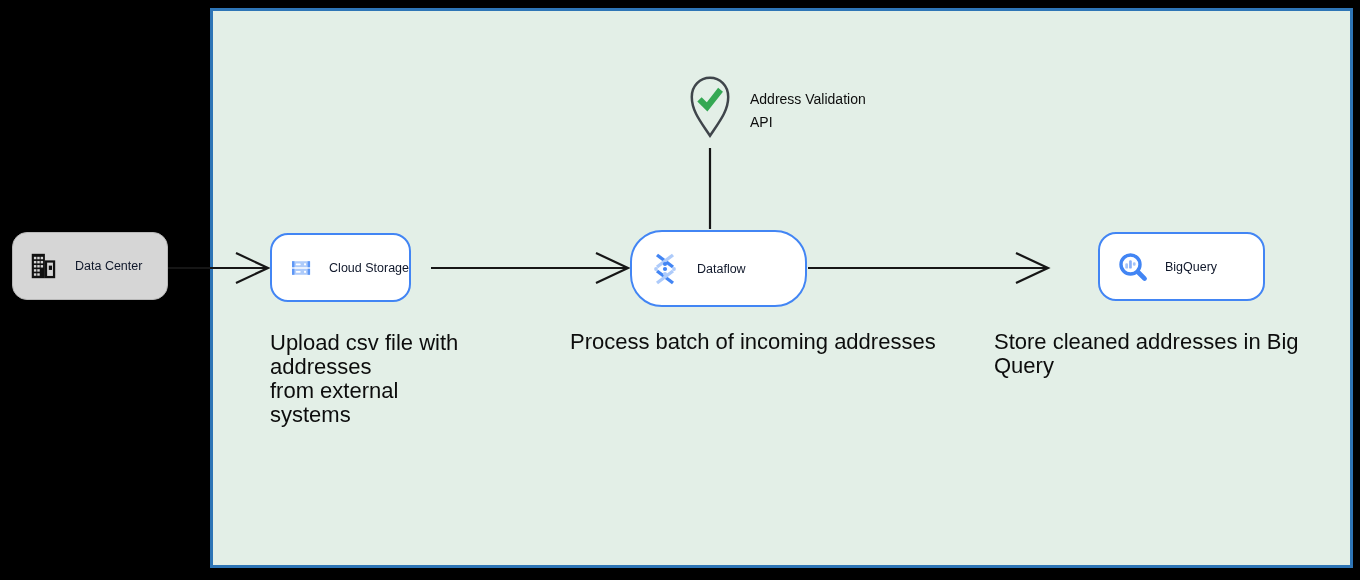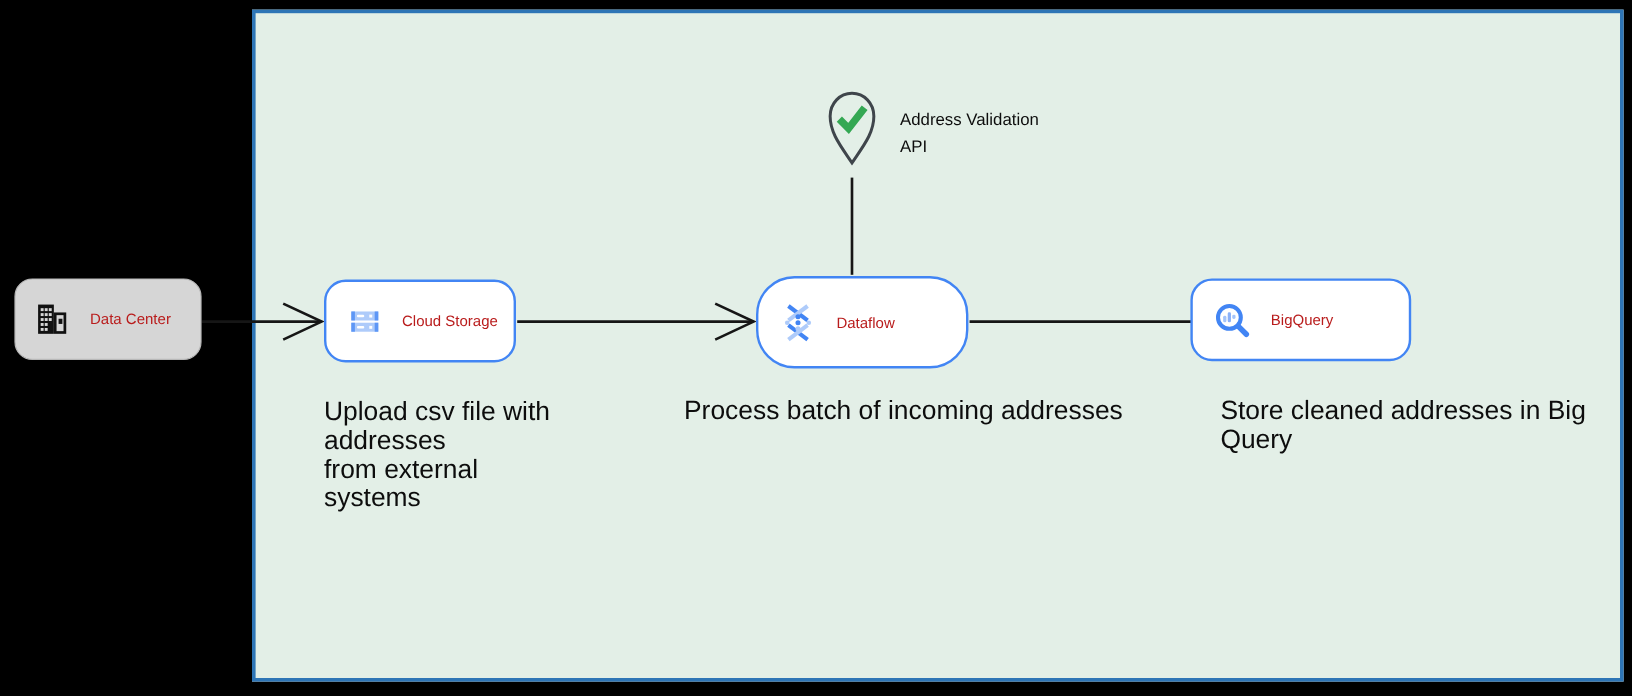--- a/index.html
+++ b/index.html
@@ -30,55 +30,55 @@
     position: absolute;
     display: flex;
     align-items: center;
     box-sizing: border-box;
     background: #ffffff;
     border: 2.5px solid #4285f4;
     border-radius: 18px;
     padding-left: 17px;
     gap: 16px;
     font-size: 12.5px;
-    color: #b91c1c;
+    color: #0f172a;
   }
   .node .nlabel { white-space: nowrap; }
 
   #node-data-center {
     left: 12px; top: 232px; width: 156px; height: 68px;
     background: #d6d6d6;
     border: 1.5px solid #b8b8b8;
     border-radius: 15px;
     padding-left: 15px;
     gap: 17px;
   }
-  #node-cloud-storage { left: 270px; top: 233px; width: 160px; height: 69px; }
+  #node-cloud-storage { left: 270px; top: 233px; width: 141px; height: 69px; }
   #node-dataflow      { left: 630px; top: 230px; width: 177px; height: 77px; border-radius: 32px; }
-  #node-bigquery      { left: 992px; top: 232px; width: 184px; height: 69px; }
+  #node-bigquery      { left: 1098px; top: 232px; width: 167px; height: 69px; }
 
   .pin-wrap { position: absolute; left: 687px; top: 74px; }
 
   .annotation {
     position: absolute;
     left: 750px; top: 88px;
     font-size: 14px;
     line-height: 23px;
     white-space: pre-line;
   }
 
   .caption {
     position: absolute;
     font-size: 22px;
     line-height: 24px;
     white-space: pre-line;
   }
   #caption-upload  { left: 270px; top: 331px; }
   #caption-process { left: 570px; top: 330px; }
-  #caption-store   { left: 1017px; top: 330px; }
+  #caption-store   { left: 994px; top: 330px; }
 </style>
 </head>
 <body>
 
 <div class="zone"></div>
 
 <svg class="connectors" viewBox="0 0 1360 580" fill="none" stroke="#161616" stroke-width="2.2">
 
   <line x1="168" y1="268" x2="266" y2="268"></line>
   <polyline points="236,253 268,268 236,283"></polyline>

